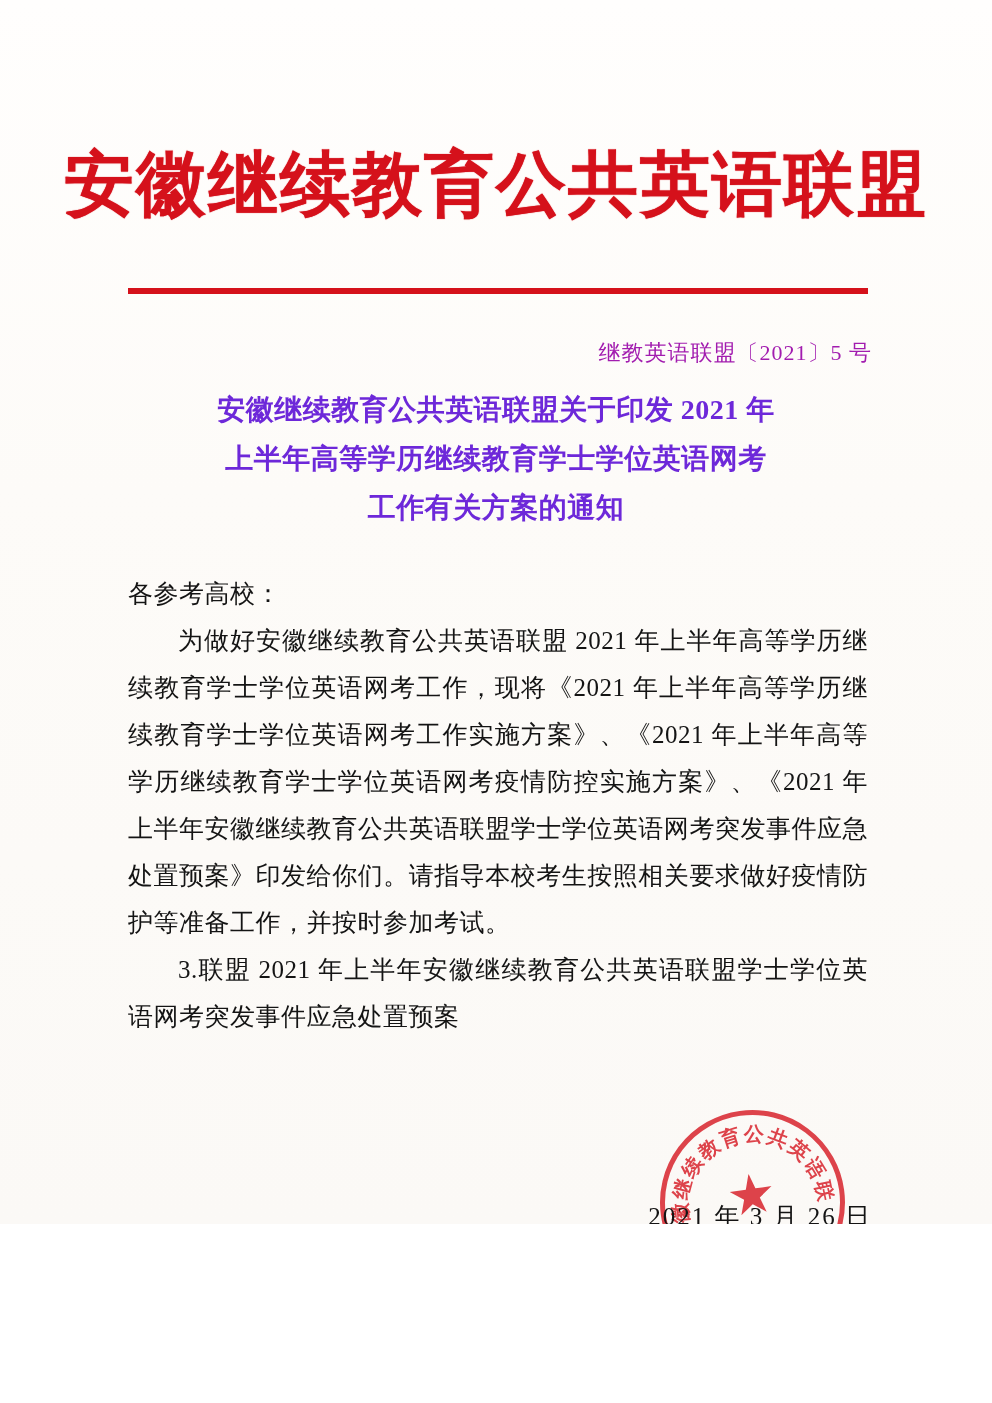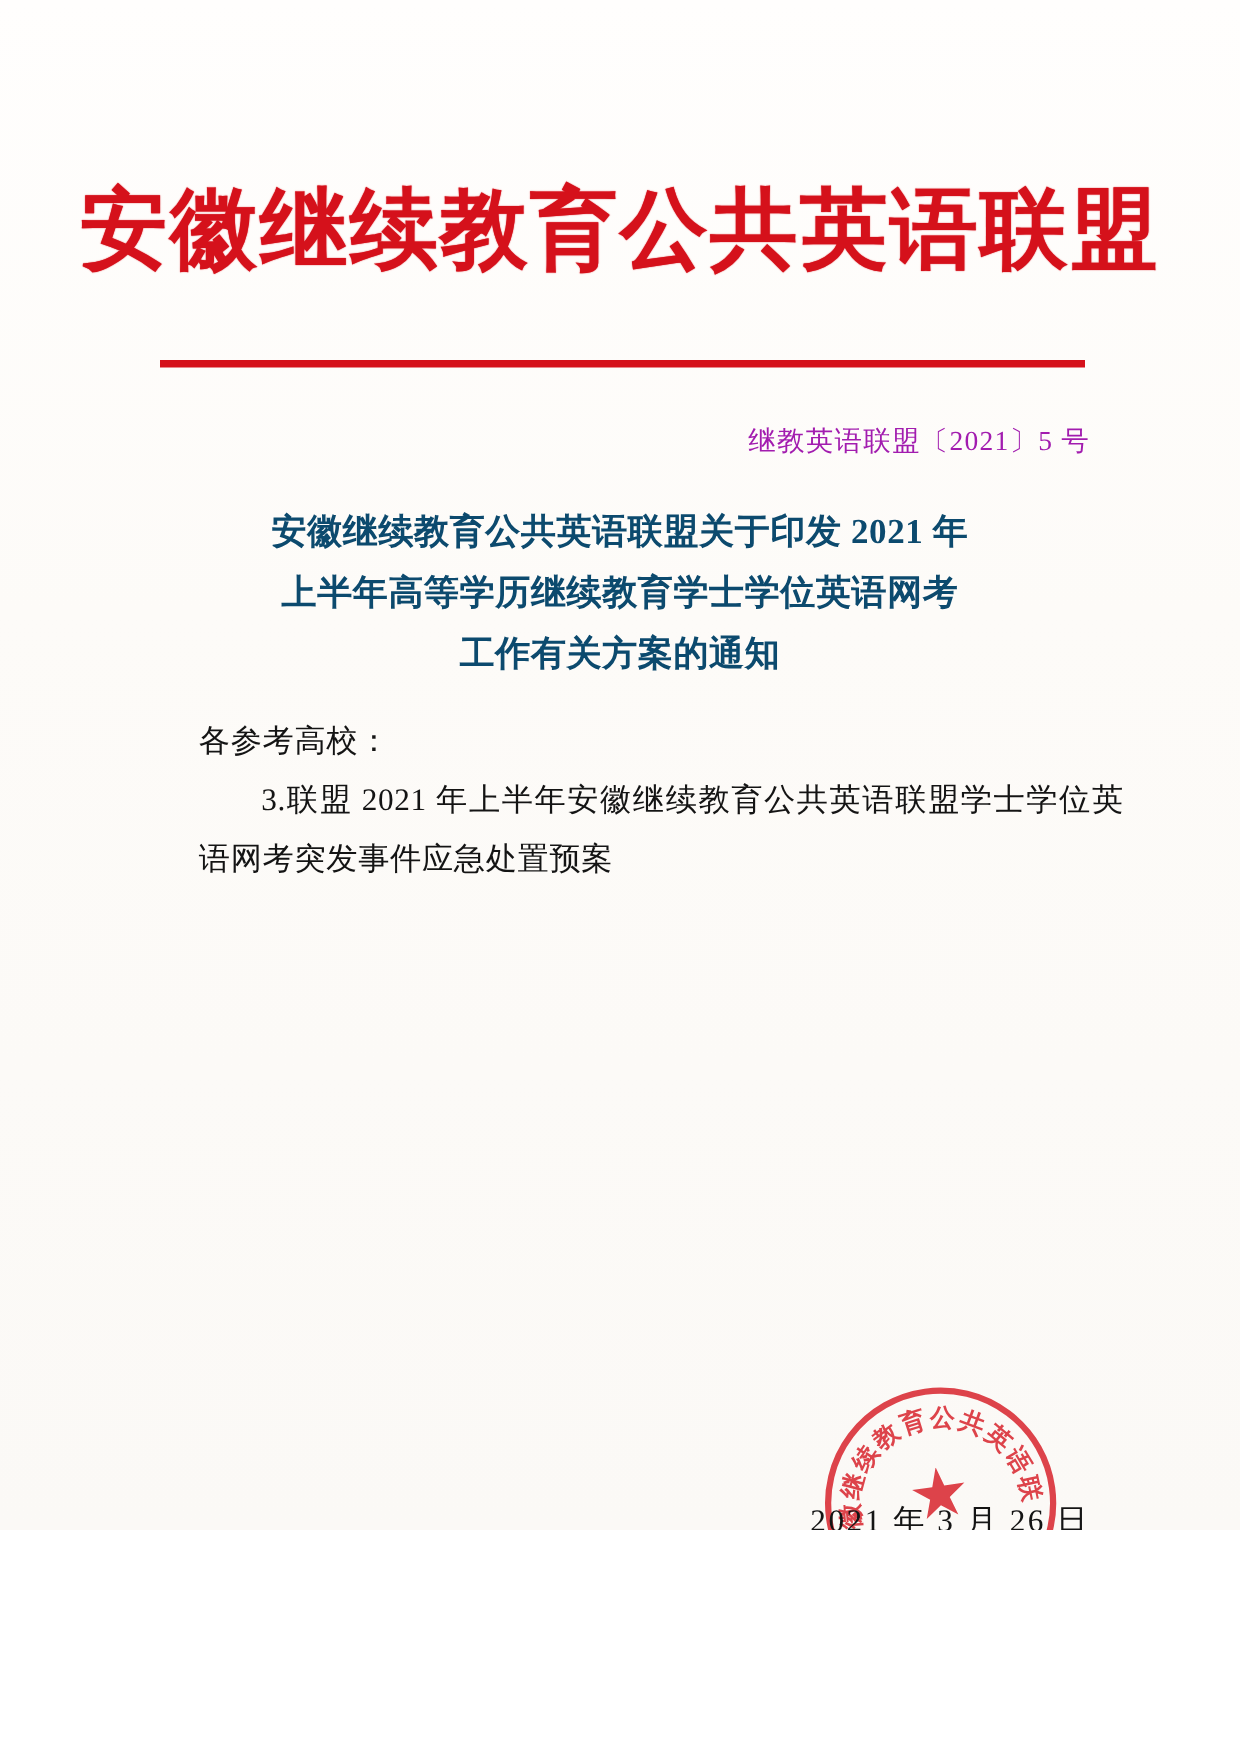--- a/index.html
+++ b/index.html
@@ -69,46 +69,45 @@
     right: 120px;
     font-family: "Liberation Serif", "DejaVu Serif", serif;
     font-size: 22px;
     color: #a21caf;
     letter-spacing: 1px;
   }
 
   
   .doc-title {
     position: absolute;
-    top: 401px;
+    top: 385px;
     left: 140px;
     width: 712px;
     text-align: center;
     font-family: "Liberation Serif", "DejaVu Serif", serif;
     font-weight: bold;
     font-size: 28px;
     line-height: 49px;
-    color: #0c4a6e;
+    color: #6d28d9;
     letter-spacing: 0.5px;
   }
   .doc-title .ln { display: block; }
 
   
   .body-block {
     position: absolute;
     top: 570px;
     left: 128px;
     width: 740px;
     font-family: "Liberation Serif", "DejaVu Serif", serif;
     font-size: 25px;
     line-height: 47px;
     color: #141414;
     letter-spacing: 0.5px;
     text-align: justify;
-    margin-left: 31px;
   }
   .salutation {
     margin: 0 0 0 0;
   }
   .para {
     margin: 0;
     text-indent: 2em;
   }
 
   
@@ -215,20 +214,21 @@
   <div class="doc-number">继教英语联盟〔2021〕5 号</div>
 
   <div class="doc-title">
     <span class="ln">安徽继续教育公共英语联盟关于印发 2021 年</span>
     <span class="ln">上半年高等学历继续教育学士学位英语网考</span>
     <span class="ln">工作有关方案的通知</span>
   </div>
 
   <div class="body-block">
     <p class="salutation">各参考高校：</p>
+    <p class="para">为做好安徽继续教育公共英语联盟 2021 年上半年高等学历继续教育学士学位英语网考工作，现将《2021 年上半年高等学历继续教育学士学位英语网考工作实施方案》、《2021 年上半年高等学历继续教育学士学位英语网考疫情防控实施方案》、《2021 年上半年安徽继续教育公共英语联盟学士学位英语网考突发事件应急处置预案》印发给你们。请指导本校考生按照相关要求做好疫情防护等准备工作，并按时参加考试。</p>
     <p class="para">3.联盟 2021 年上半年安徽继续教育公共英语联盟学士学位英语网考突发事件应急处置预案</p>
   </div>
 
   <div class="seal">
     <svg class="seal-arc" viewBox="0 0 175 175">
       <defs>
         <path id="arcpath" d="M 22,100 A 66,66 0 1 1 153,100"></path>
       </defs>
       <text>
         <textPath href="#arcpath" startOffset="50%" text-anchor="middle">安徽继续教育公共英语联盟</textPath>

